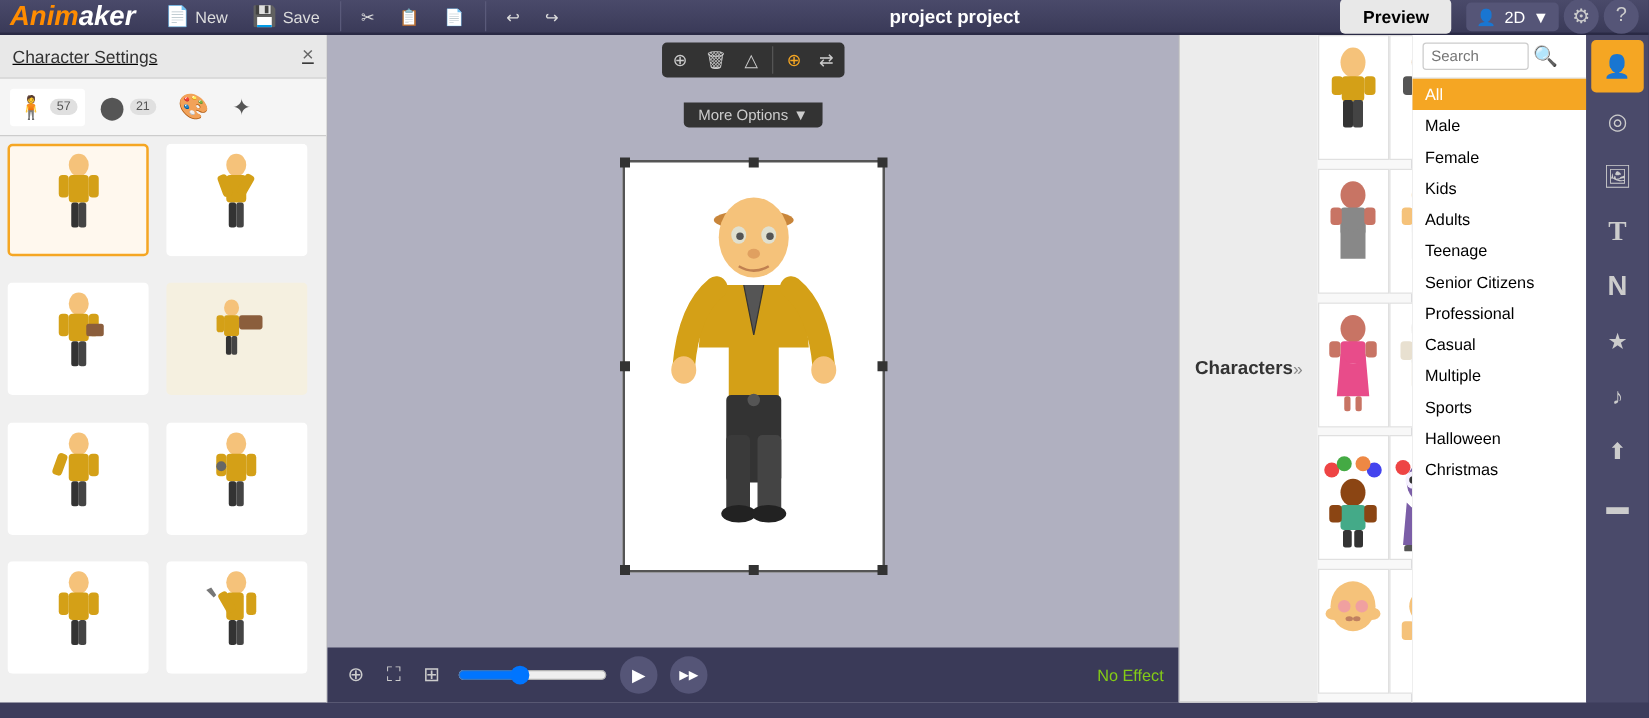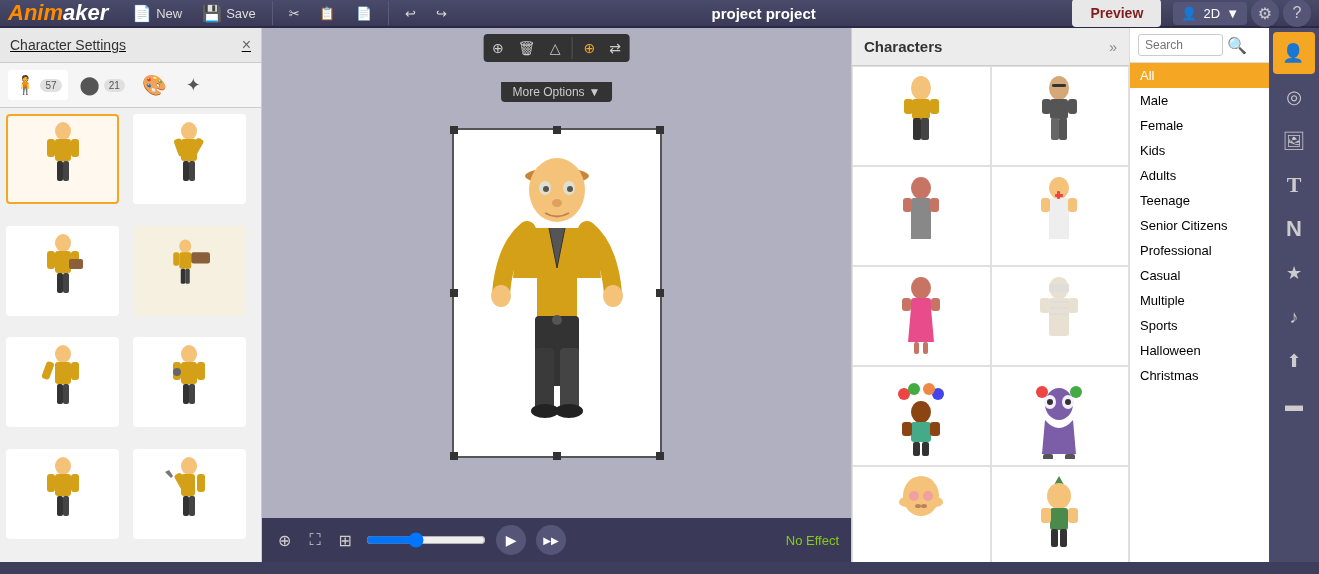--- a/index.html
+++ b/index.html
@@ -14,21 +14,21 @@
     #logo { color: #ff8c00; font-size: 22px; font-weight: bold; font-style: italic; margin-right: 12px; }
     #logo span { color: #fff; }
     .tb-btn {
       display: flex; align-items: center; gap: 4px; color: #ddd; font-size: 13px;
       background: none; border: none; cursor: pointer; padding: 4px 8px; border-radius: 3px;
     }
     .tb-sep { width: 1px; height: 24px; background: #5a5a7a; margin: 0 4px; }
     .tb-icon { font-size: 16px; }
     #project-title { flex: 1; text-align: center; color: #fff; font-size: 15px; font-weight: bold; }
     #preview-btn {
-      background: #e8e8e8; color: #7f1d1d; border: none; padding: 6px 18px;
+      background: #e8e8e8; color: #000000; border: none; padding: 6px 18px;
       border-radius: 4px; font-size: 14px; cursor: pointer; font-weight: bold;
     }
     #view-select {
       display: flex; align-items: center; background: #555577; border-radius: 4px;
       padding: 4px 8px; color: #fff; gap: 6px; margin-left: 8px; cursor: pointer;
     }
     .gear-btn, .help-btn {
       width: 28px; height: 28px; border-radius: 50%; background: #555577;
       display: flex; align-items: center; justify-content: center;
       color: #ccc; font-size: 16px; cursor: pointer; border: none;
@@ -93,21 +93,21 @@
 
     #bottom-bar {
       height: 44px; background: #3a3a58; display: flex; align-items: center; padding: 0 12px; gap: 10px;
     }
     .bottom-btn { background: none; border: none; color: #ccc; cursor: pointer; font-size: 16px; padding: 4px; }
     .play-btn { width: 30px; height: 30px; border-radius: 50%; background: #555577; display: flex; align-items: center; justify-content: center; color: #fff; border: none; cursor: pointer; font-size: 14px; }
     #effect-label { color: #84cc16; font-size: 13px; margin-left: auto; }
     #timeline-slider { flex: 1; max-width: 120px; }
 
     
-    #right-panel { width: 278px; background: #f8f8f8; border-left: 1px solid #ccc; display: flex; flex-direction: column; }
+    #right-panel { width: 186px; background: #f8f8f8; border-left: 1px solid #ccc; display: flex; flex-direction: row; }
     #char-header { display: flex; align-items: center; justify-content: space-between; padding: 10px 12px; background: #ececec; border-bottom: 1px solid #ccc; }
     #char-header-title { font-size: 15px; font-weight: bold; color: #333; }
     #char-expand { color: #888; cursor: pointer; font-size: 14px; background: none; border: none; }
     #char-grid { display: grid; grid-template-columns: 1fr 1fr; gap: 0; flex: 1; overflow-y: auto; }
     .char-card { border: 1px solid #e0e0e0; display: flex; align-items: center; justify-content: center; height: 100px; cursor: pointer; background: #fff; }
 
     
     #cat-panel { width: 140px; background: #fff; border-left: 1px solid #ddd; display: flex; flex-direction: column; }
     #cat-search { display: flex; align-items: center; border-bottom: 1px solid #ddd; padding: 6px 8px; gap: 4px; }
     #cat-search input { border: 1px solid #ccc; border-radius: 3px; padding: 3px 6px; font-size: 12px; width: 85px; }

